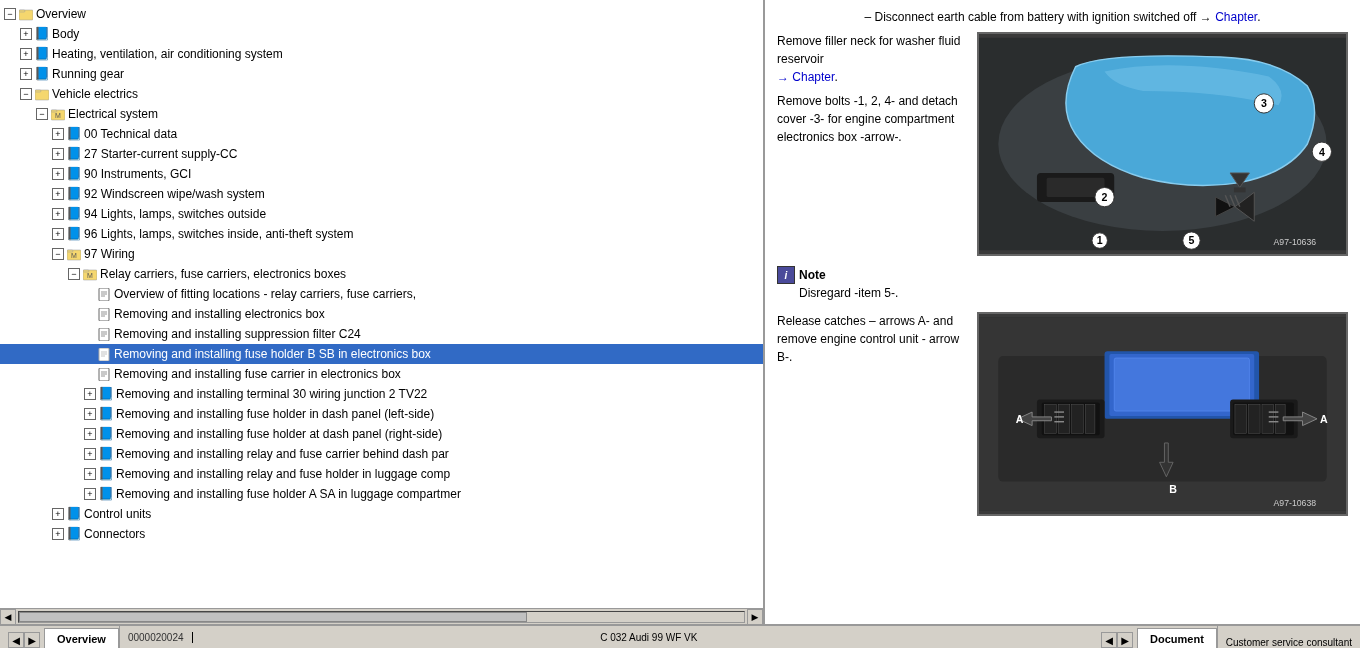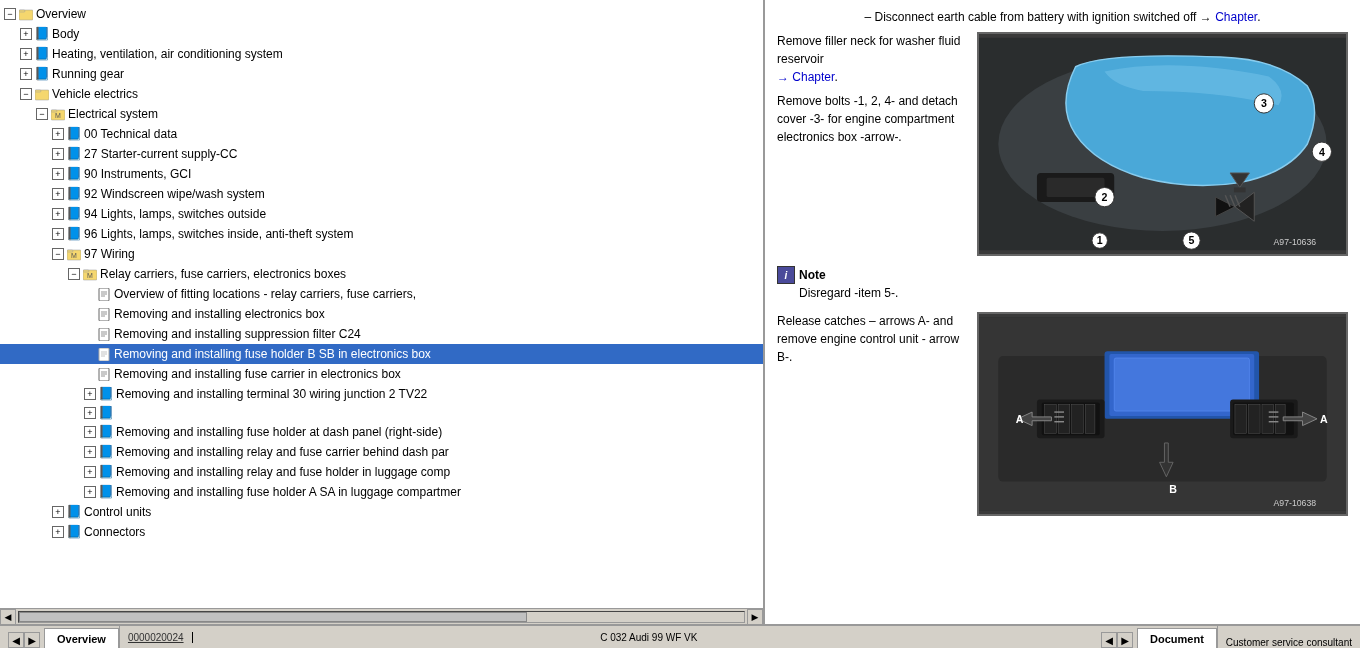--- a/index.html
+++ b/index.html
@@ -249,20 +249,21 @@
             <span style="color:#3366cc;font-size:13px;">📘</span>
           </span>
         <span>Removing and installing terminal 30 wiring junction 2 TV22</span>
       </div>
 
       <div class="tree-item indent-5">
         <span class="expand-icon">+</span>
         <span class="tree-icon">
             <span style="color:#3366cc;font-size:13px;">📘</span>
           </span>
+        <span>Removing and installing fuse holder in dash panel (left-side)</span>
       </div>
 
       <div class="tree-item indent-5">
         <span class="expand-icon">+</span>
         <span class="tree-icon">
             <span style="color:#3366cc;font-size:13px;">📘</span>
           </span>
         <span>Removing and installing fuse holder at dash panel (right-side)</span>
       </div>
 
@@ -440,21 +441,21 @@
 <div class="bottom-bar">
 
   <div style="display:flex; align-items:flex-end; height:100%; padding-left:4px; border-right:1px solid #999;">
     <div style="display:flex; align-items:center; padding:0 4px; font-size:10px;">
       <span class="nav-arrow">◀</span>
       <span class="nav-arrow">▶</span>
     </div>
     <div class="tab active">Overview</div>
   </div>
 
-  <div style="display:flex; align-items:center; padding:0 8px; font-size:10px; color:#333; border-right:1px solid #000000;text-decoration:underline;">
+  <div style="display:flex; align-items:center; padding:0 8px; font-size:10px; color:#333; border-right:1px solid #000000;">
     <span>0000020024</span>
   </div>
   <div style="flex:1; display:flex; align-items:center; justify-content:center; font-size:10px;margin-left:8px;">
     <span>C 032    Audi 99    WF   VK</span>
   </div>
 
   <div style="display:flex; align-items:flex-end; height:100%;">
     <div style="display:flex; align-items:center; padding:0 4px; font-size:10px;">
       <span class="nav-arrow">◀</span>
       <span class="nav-arrow">▶</span>

